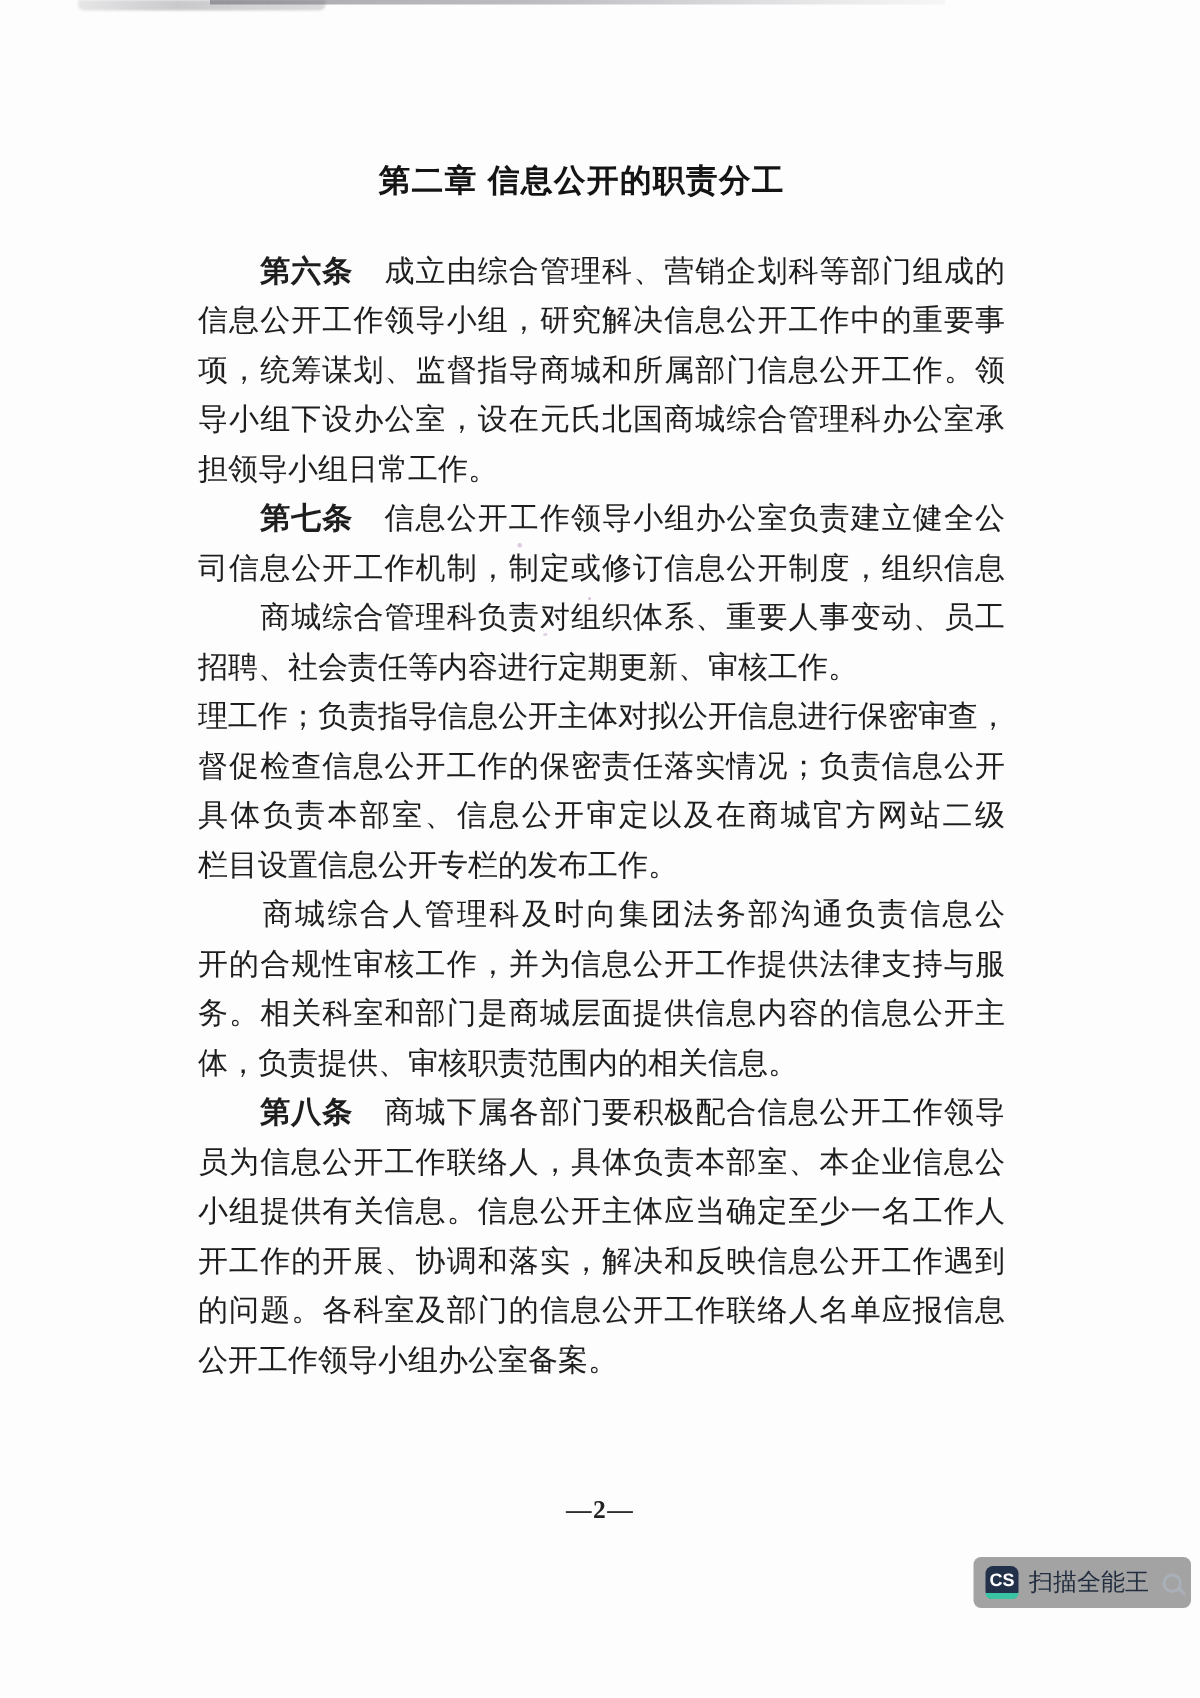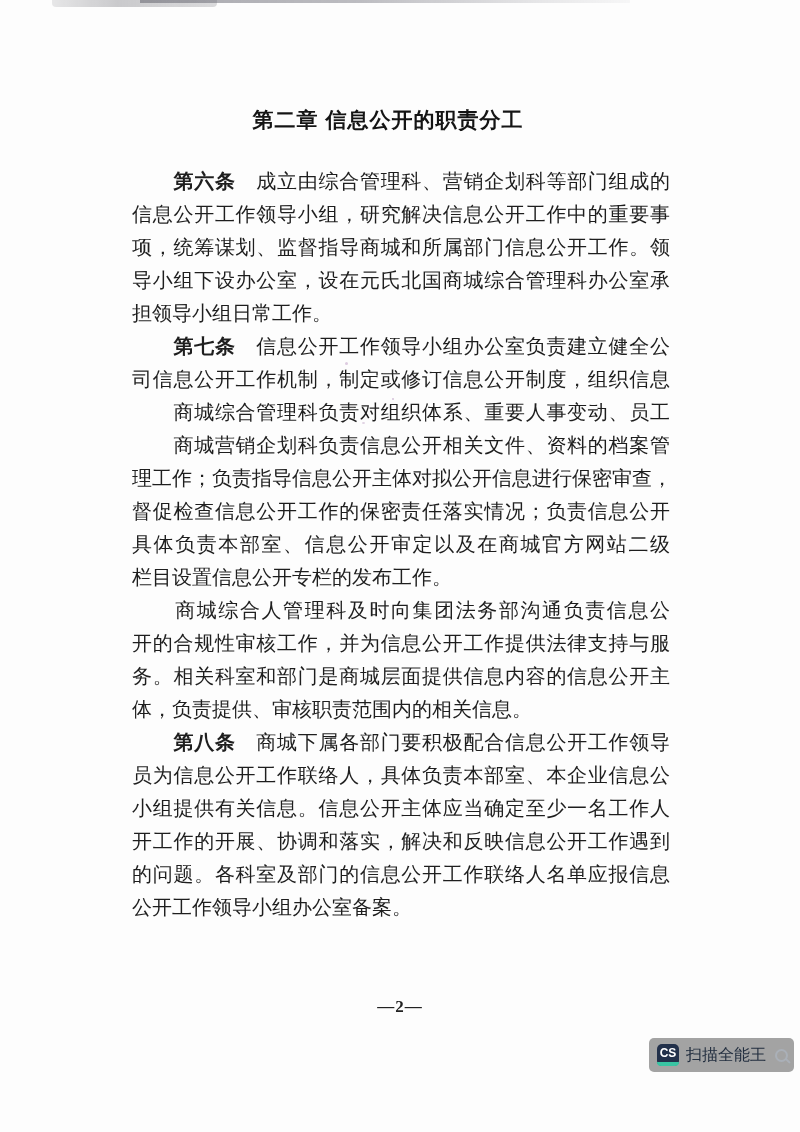--- a/index.html
+++ b/index.html
@@ -170,21 +170,21 @@
 
   <div class="body-text">
     <div class="line"><span class="lead">　　第六条</span><span>　成立由综合管理科、营销企划科等部门组成的</span></div>
     <div class="line"><span>信息公开工作领导小组，研究解决信息公开工作中的重要事</span></div>
     <div class="line"><span>项，统筹谋划、监督指导商城和所属部门信息公开工作。领</span></div>
     <div class="line"><span>导小组下设办公室，设在元氏北国商城综合管理科办公室承</span></div>
     <div class="line short"><span>担领导小组日常工作。</span></div>
     <div class="line"><span class="lead">　　第七条</span><span>　信息公开工作领导小组办公室负责建立健全公</span></div>
     <div class="line"><span>司信息公开工作机制，制定或修订信息公开制度，组织信息</span></div>
     <div class="line"><span>　　商城综合管理科负责对组织体系、重要人事变动、员工</span></div>
-    <div class="line"><span>　　商城营销企划科负责信息公开相关文件、资料的档案管</span></div>
+    <div class="line short"><span>招聘、社会责任等内容进行定期更新、审核工作。</span></div>
     <div class="line"><span>理工作；负责指导信息公开主体对拟公开信息进行保密审查，</span></div>
     <div class="line"><span>督促检查信息公开工作的保密责任落实情况；负责信息公开</span></div>
     <div class="line"><span>具体负责本部室、信息公开审定以及在商城官方网站二级</span></div>
     <div class="line short"><span>栏目设置信息公开专栏的发布工作。</span></div>
     <div class="line"><span>　　商城综合人管理科及时向集团法务部沟通负责信息公</span></div>
     <div class="line"><span>开的合规性审核工作，并为信息公开工作提供法律支持与服</span></div>
     <div class="line"><span>务。相关科室和部门是商城层面提供信息内容的信息公开主</span></div>
     <div class="line short"><span>体，负责提供、审核职责范围内的相关信息。</span></div>
     <div class="line"><span class="lead">　　第八条</span><span>　商城下属各部门要积极配合信息公开工作领导</span></div>
     <div class="line"><span>员为信息公开工作联络人，具体负责本部室、本企业信息公</span></div>

